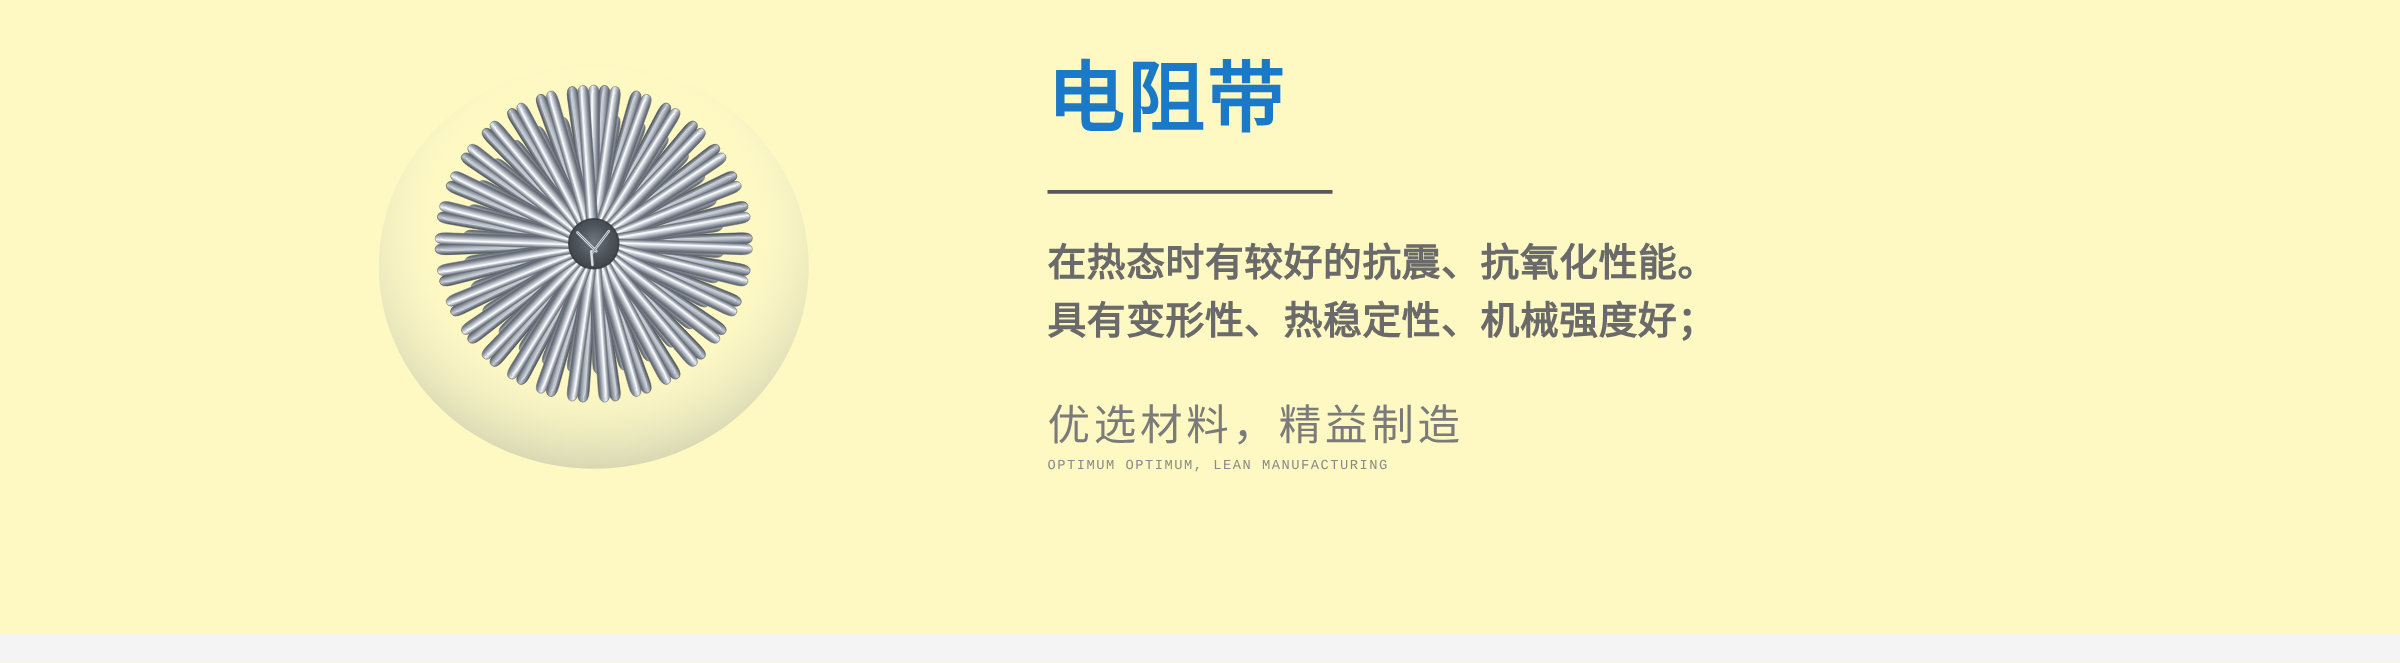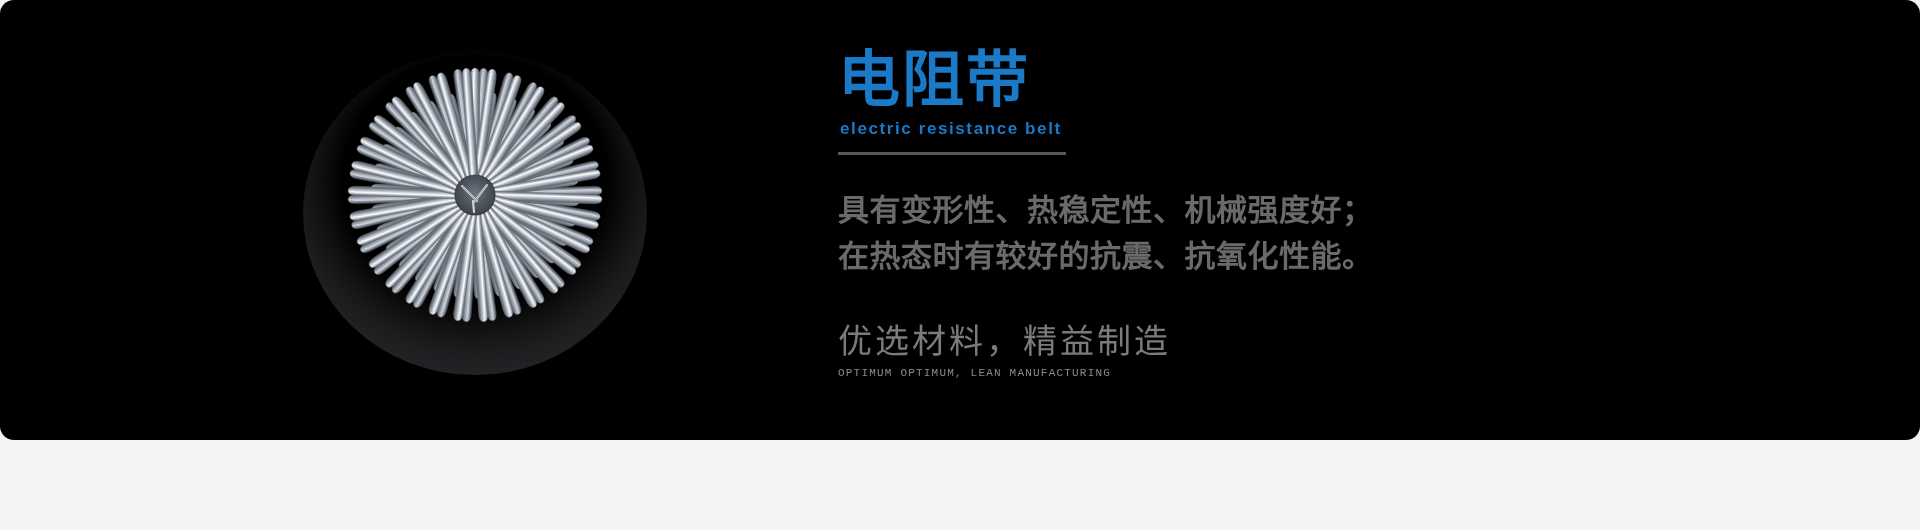--- a/index.html
+++ b/index.html
@@ -11,23 +11,22 @@
     width: 1920px;
     height: 530px;
     background: #f4f4f4;
     font-family: "Liberation Sans", "DejaVu Sans", sans-serif;
     overflow: hidden;
   }
 
   .banner {
     position: relative;
     width: 1920px;
-    height: 440px;
-    background: #000000;
-    border-radius: 14px;
+    height: 507px;
+    background: #fef9c3;
   }
 
   
   .product-figure {
     position: absolute;
     left: 300px;
     top: 45px;
     width: 350px;
     height: 350px;
   }
@@ -462,27 +461,26 @@
       </g>
 
       <ellipse cx="175" cy="168" rx="172" ry="162" fill="url(#gShade)"></ellipse>
     </svg>
   </div>
 
   <div class="content">
 
     <div class="title-zh">电阻带</div>
 
-    <div class="title-en">electric resistance belt</div>
 
     <div class="rule"></div>
 
     <div class="desc">
+      <div class="desc-line">在热态时有较好的抗震、抗氧化性能。</div>
       <div class="desc-line">具有变形性、热稳定性、机械强度好；</div>
-      <div class="desc-line">在热态时有较好的抗震、抗氧化性能。</div>
     </div>
 
     <div class="tagline">
       <div class="tagline-zh">优选材料，精益制造</div>
       <div class="tagline-en">OPTIMUM OPTIMUM, LEAN MANUFACTURING</div>
     </div>
 
   </div>
 </div>
 

